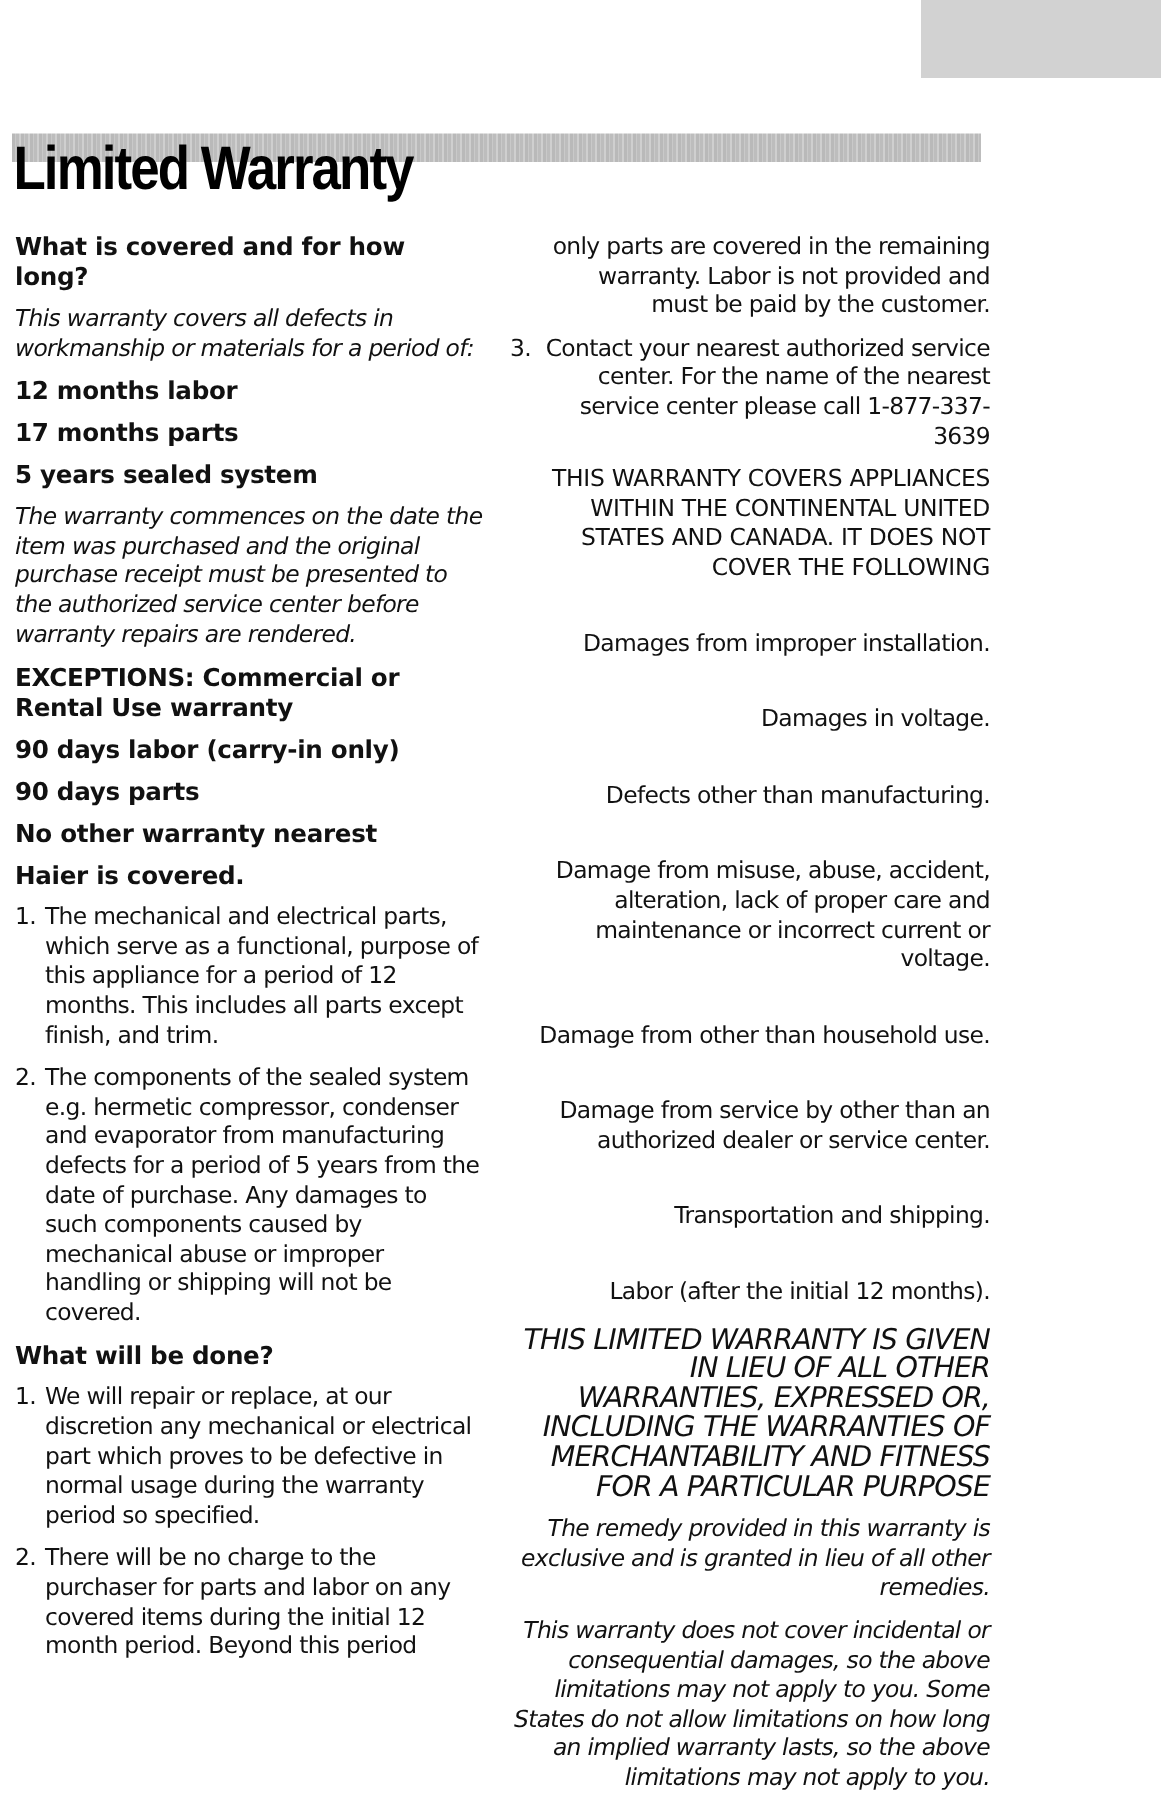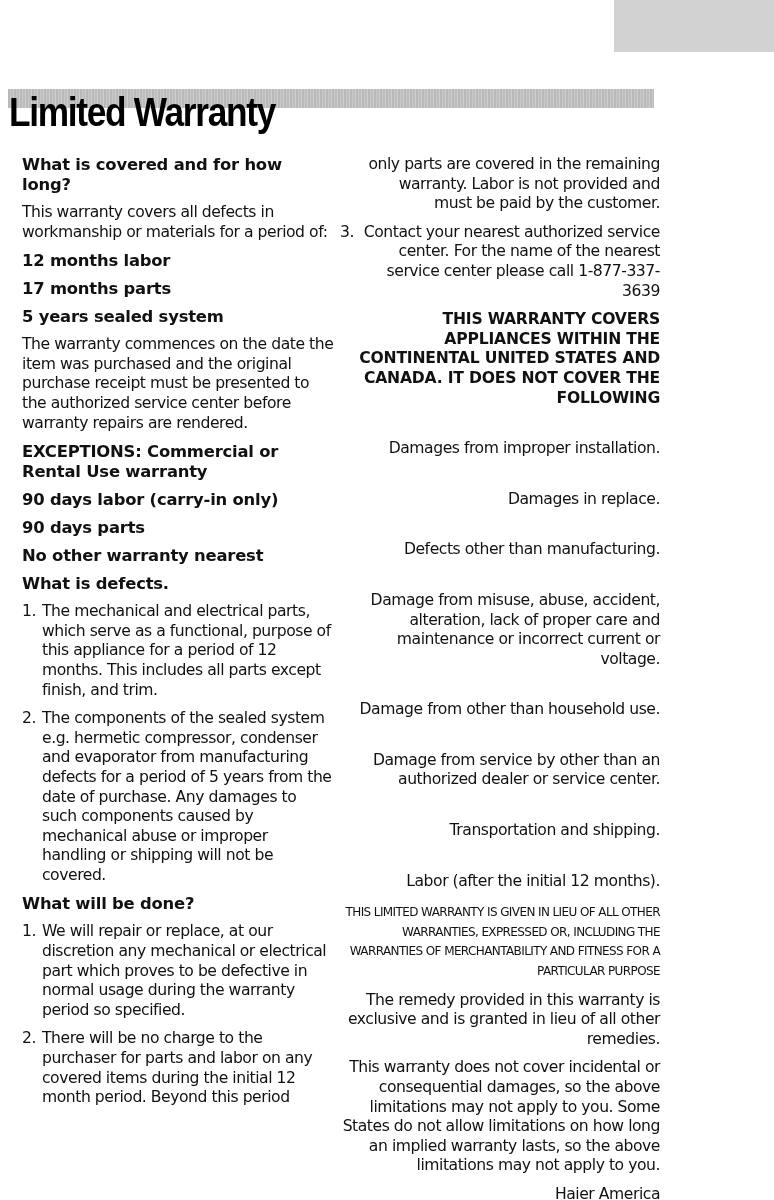--- a/index.html
+++ b/index.html
@@ -20,29 +20,29 @@
       position: absolute; left: 9px; top: 88px; margin: 0;
       font-family: "Liberation Sans", sans-serif; font-weight: 700;
       font-size: 41px; line-height: 48px; letter-spacing: -1.5px;
       transform: scaleX(0.86); transform-origin: left top;
       color: #000;
     }
     .col {
       position: absolute; top: 155px; font-size: 15.6px; line-height: 19.6px;
       letter-spacing: -0.45px;
     }
-    .col-left { left: 22px; width: 312px; }
+    .col-left { left: 10px; width: 312px; }
     .col-right { left: 340px; width: 320px; text-align: right; }
     .h {
       font-weight: 700; font-size: 16.4px; line-height: 20px; margin: 0 0 8px 0;
       letter-spacing: -0.2px;
     }
-    .p { margin: 0 0 9px 0; }
-    .caps-bold { font-weight: 700; font-size: 15.6px; line-height: 19.6px; margin: 0; letter-spacing: -0.2px; }
-    .caps { margin: 0 0 9px 0; font-size: 12px; letter-spacing: -0.6px; }
+    .p { margin: 0 0 9px 0; font-style: italic; }
+    .caps-bold { font-weight: 400; font-size: 15.6px; line-height: 19.6px; margin: 0; letter-spacing: -0.2px; }
+    .caps { margin: 0 0 9px 0; font-size: 19px; letter-spacing: -0.6px; font-style: italic; }
     ol.num { list-style: none; margin: 0 0 9px 0; padding: 0; }
     ol.num li { position: relative; padding-left: 20px; margin: 0 0 9px 0; }
     ol.num li .n { position: absolute; left: 0; top: 0; }
     .cont { padding-left: 20px; margin: 0 0 9px 0; }
     .exclusions { margin: 0 0 12px 0; }
     .exclusions div { padding-left: 11px; text-indent: -11px; margin-top: 31px; }
   </style>
 </head>
 <body>
 
@@ -54,21 +54,21 @@
   <p class="h">What is covered and for how long?</p>
   <p class="p">This warranty covers all defects in workmanship or materials for a period of:</p>
   <p class="h">12 months labor</p>
   <p class="h">17 months parts</p>
   <p class="h">5 years sealed system</p>
   <p class="p">The warranty commences on the date the item was purchased and the original purchase receipt must be presented to the authorized service center before warranty repairs are rendered.</p>
   <p class="h">EXCEPTIONS: Commercial or Rental Use warranty</p>
   <p class="h">90 days labor (carry-in only)</p>
   <p class="h">90 days parts</p>
   <p class="h">No other warranty nearest</p>
-  <p class="h">What is defects.</p>
+  <p class="h">Haier is covered.</p>
   <ol class="num">
     <li>
       <span class="n">1.</span>
       <span>The mechanical and electrical parts, which serve as a functional, purpose of this appliance for a period of 12 months. This includes all parts except finish, and trim.</span>
     </li>
     <li>
       <span class="n">2.</span>
       <span>The components of the sealed system e.g. hermetic compressor, condenser and evaporator from manufacturing defects for a period of 5 years from the date of purchase. Any damages to such components caused by mechanical abuse or improper handling or shipping will not be covered.</span>
     </li>
   </ol>
@@ -89,21 +89,21 @@
   <p class="cont">only parts are covered in the remaining warranty. Labor is not provided and must be paid by the customer.</p>
   <ol class="num">
     <li>
       <span class="n">3.</span>
       <span>Contact your nearest authorized service center. For the name of the nearest service center please call 1-877-337-3639</span>
     </li>
   </ol>
   <p class="caps-bold">THIS WARRANTY COVERS APPLIANCES WITHIN THE CONTINENTAL UNITED STATES AND CANADA. IT DOES NOT COVER THE FOLLOWING</p>
   <div class="exclusions">
     <div>Damages from improper installation.</div>
-    <div>Damages in replace.</div>
+    <div>Damages in voltage.</div>
     <div>Defects other than manufacturing.</div>
     <div>Damage from misuse, abuse, accident, alteration, lack of proper care and maintenance or incorrect current or voltage.</div>
     <div>Damage from other than household use.</div>
     <div>Damage from service by other than an authorized dealer or service center.</div>
     <div>Transportation and shipping.</div>
     <div>Labor (after the initial 12 months).</div>
   </div>
   <p class="caps">THIS LIMITED WARRANTY IS GIVEN IN LIEU OF ALL OTHER WARRANTIES, EXPRESSED OR, INCLUDING THE WARRANTIES OF MERCHANTABILITY AND FITNESS FOR A PARTICULAR PURPOSE</p>
   <p class="p">The remedy provided in this warranty is exclusive and is granted in lieu of all other remedies.</p>
   <p class="p">This warranty does not cover incidental or consequential damages, so the above limitations may not apply to you. Some States do not allow limitations on how long an implied warranty lasts, so the above limitations may not apply to you.</p>

